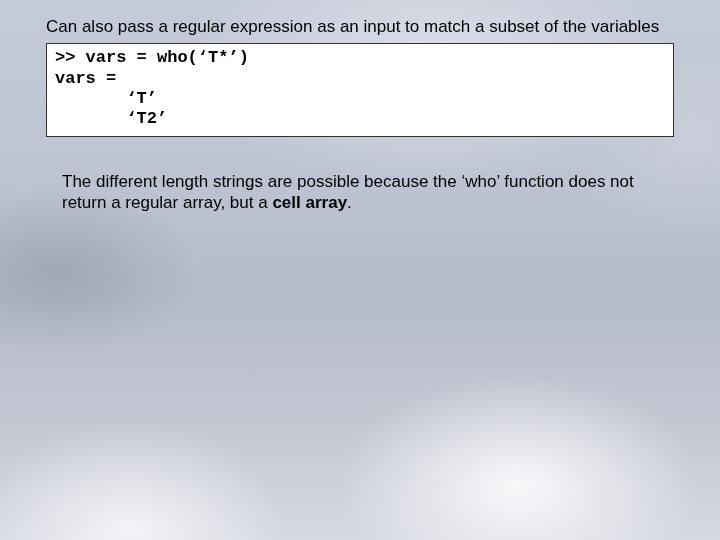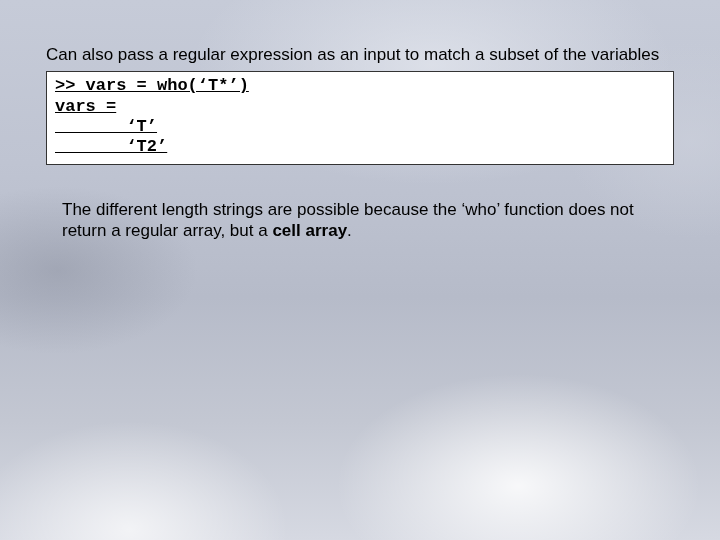--- a/index.html
+++ b/index.html
@@ -15,34 +15,33 @@
     width: 720px;
     height: 540px;
     background:
       radial-gradient(ellipse 260px 160px at 72% 90%, rgba(255,255,255,0.85), rgba(255,255,255,0) 70%),
       radial-gradient(ellipse 220px 150px at 18% 98%, rgba(255,255,255,0.7), rgba(255,255,255,0) 72%),
       radial-gradient(ellipse 200px 120px at 8% 50%, rgba(120,125,140,0.35), rgba(255,255,255,0) 70%),
       radial-gradient(ellipse 320px 160px at 60% 12%, rgba(230,233,240,0.7), rgba(255,255,255,0) 75%),
       radial-gradient(ellipse 180px 140px at 96% 26%, rgba(205,209,220,0.65), rgba(255,255,255,0) 70%),
       linear-gradient(180deg, #c6cbd8 0%, #bfc4d2 30%, #b6bbc9 55%, #c3c7d2 78%, #d6d9e2 100%);
     box-sizing: border-box;
-    padding: 44px 46px 0 46px;
+    padding: 16px 46px 0 46px;
     color: #000;
   }
   .intro {
     font-size: 17px;
     line-height: 1.25;
     margin: 0 0 6px 0;
   }
   .codebox {
     background: #ffffff;
     border: 1px solid #333;
     padding: 4px 8px 6px 8px;
     margin: 0 0 34px 0;
-    text-decoration: underline;
   }
   .codebox pre {
     margin: 0;
     font-family: "Courier New", Courier, monospace;
     font-size: 17px;
     line-height: 1.2;
     font-weight: bold;
     white-space: pre;
   }
   .explain {

